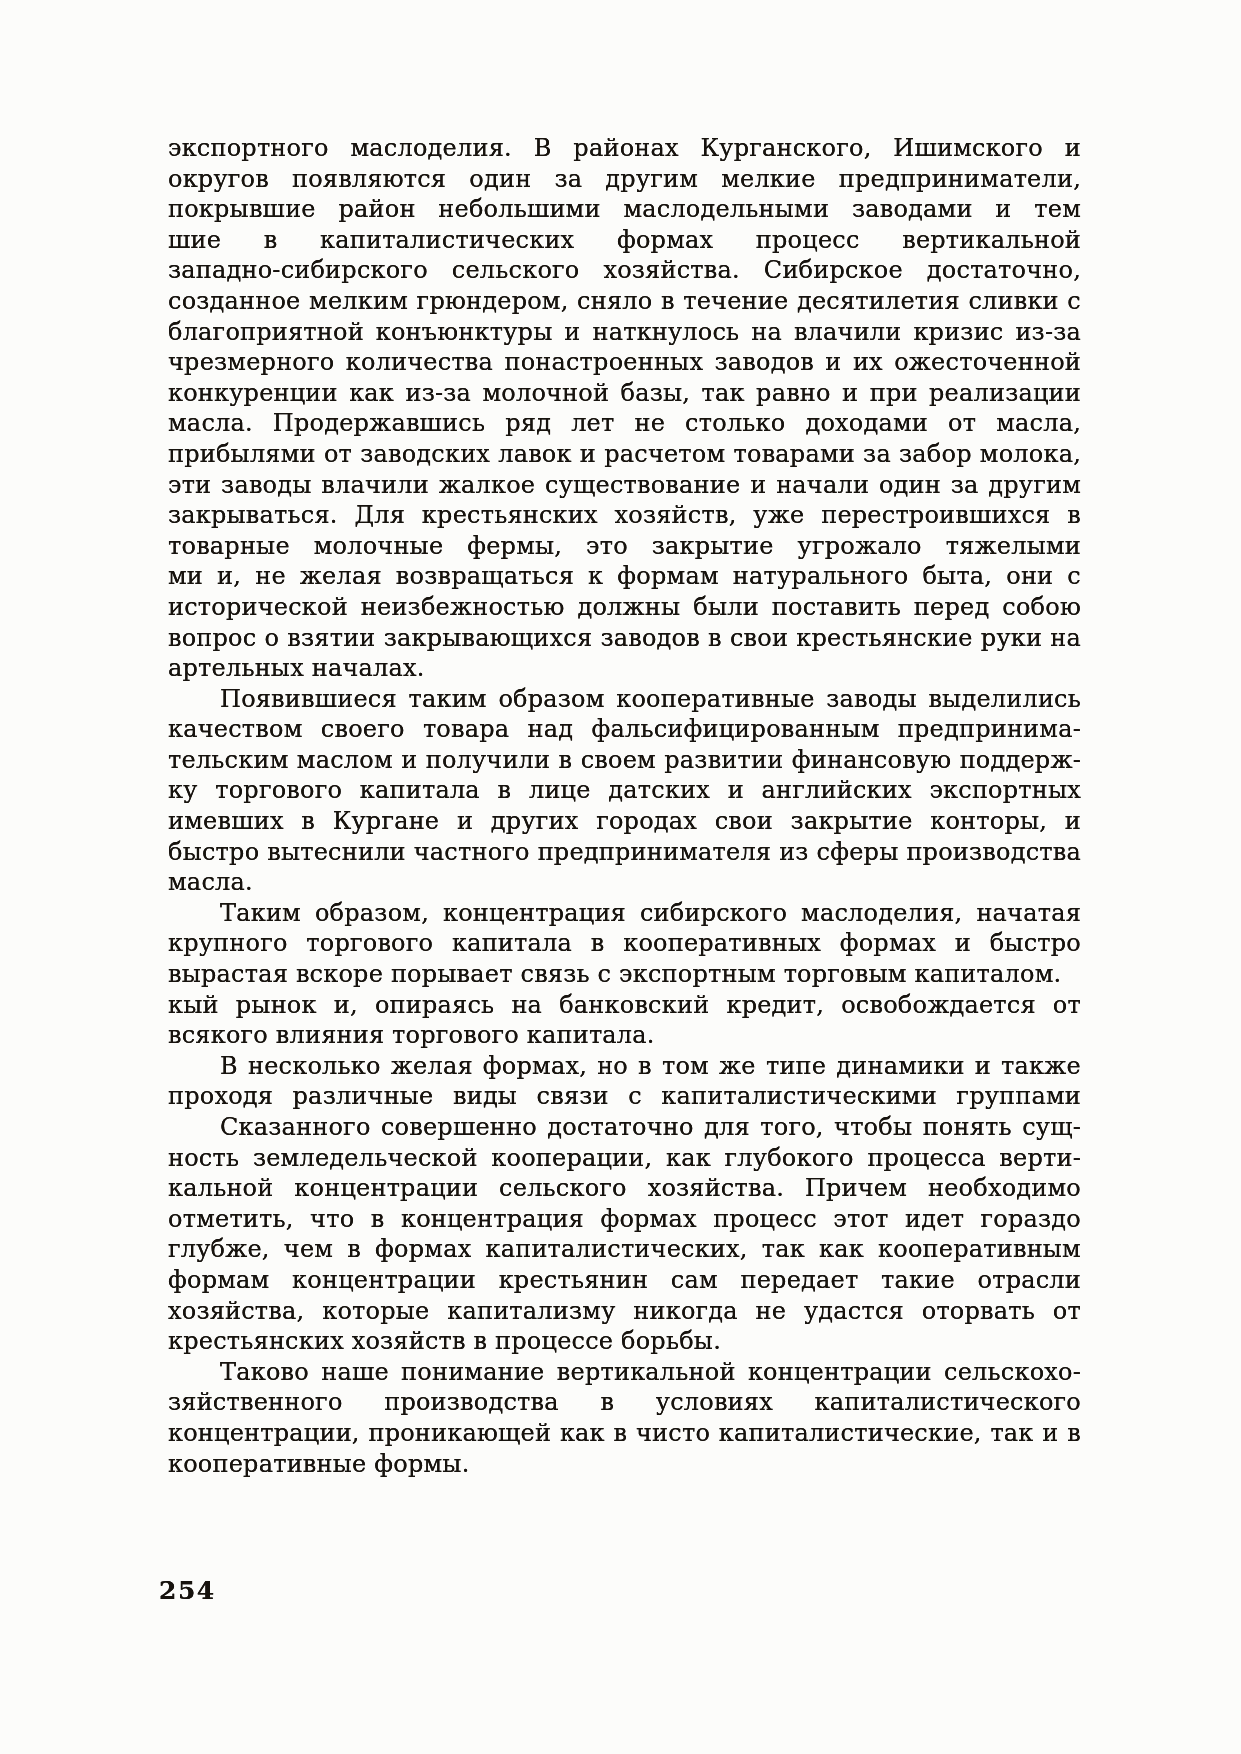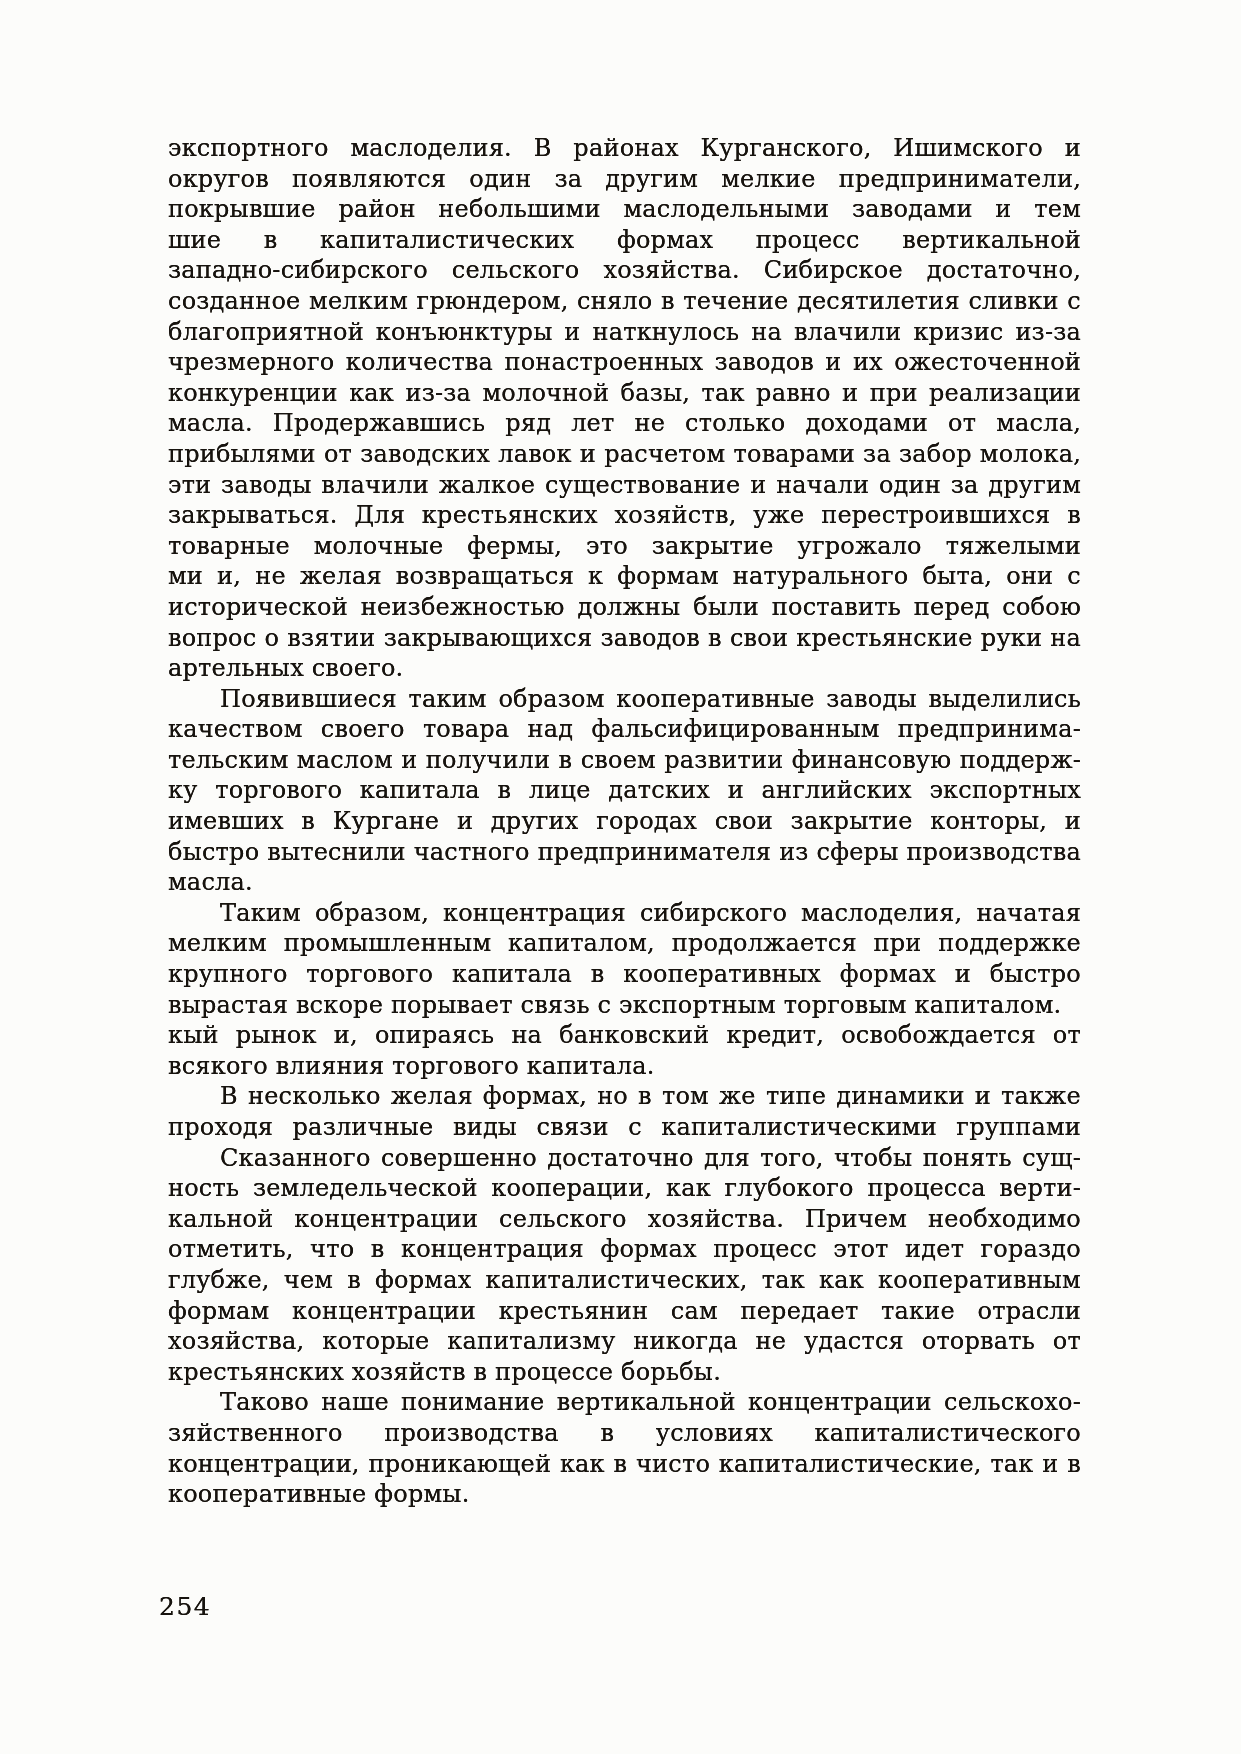--- a/index.html
+++ b/index.html
@@ -46,24 +46,23 @@
   .line.last { text-align:left; }
   .line.last::after { content:none; }
   .line.indent { text-indent:52px; }
 
   .pageno {
     position:absolute;
     left:159px;
     top:1576px;
     font-size:25px;
     line-height:30px;
-    font-weight:400;
+    font-weight:700;
     letter-spacing:1.5px;
     text-shadow:0 0 0.5px currentColor;
-    margin-top:16px;
   }
 </style>
 </head>
 <body>
 
 <div class="page">
   <div class="textblock">
       <div class="line">экспортного маслоделия. В районах Курганского, Ишимского и других</div>
       <div class="line">округов появляются один за другим мелкие предприниматели, вскоре</div>
       <div class="line">покрывшие район небольшими маслодельными заводами и тем начав-</div>
@@ -74,30 +73,29 @@
       <div class="line">чрезмерного количества понастроенных заводов и их ожесточенной</div>
       <div class="line">конкуренции как из-за молочной базы, так равно и при реализации</div>
       <div class="line">масла. Продержавшись ряд лет не столько доходами от масла, сколько</div>
       <div class="line">прибылями от заводских лавок и расчетом товарами за забор молока,</div>
       <div class="line">эти заводы влачили жалкое существование и начали один за другим</div>
       <div class="line">закрываться. Для крестьянских хозяйств, уже перестроившихся в</div>
       <div class="line">товарные молочные фермы, это закрытие угрожало тяжелыми убытка-</div>
       <div class="line">ми и, не желая возвращаться к формам натурального быта, они с</div>
       <div class="line">исторической неизбежностью должны были поставить перед собою</div>
       <div class="line">вопрос о взятии закрывающихся заводов в свои крестьянские руки на</div>
-      <div class="line last">артельных своего.</div>
+      <div class="line last">артельных началах.</div>
       <div class="line indent">Появившиеся таким образом кооперативные заводы выделились</div>
       <div class="line">качеством своего товара над фальсифицированным предпринима-</div>
       <div class="line">тельским маслом и получили в своем развитии финансовую поддерж-</div>
       <div class="line">ку торгового капитала в лице датских и английских экспортных фирм,</div>
       <div class="line">имевших в Кургане и других городах свои закрытие конторы, и</div>
       <div class="line">быстро вытеснили частного предпринимателя из сферы производства</div>
       <div class="line last">масла.</div>
       <div class="line indent">Таким образом, концентрация сибирского маслоделия, начатая</div>
-      <div class="line">мелким промышленным капиталом, продолжается при поддержке</div>
       <div class="line">крупного торгового капитала в кооперативных формах и быстро</div>
       <div class="line last">вырастая вскоре порывает связь с экспортным торговым капиталом.</div>
       <div class="line">кый рынок и, опираясь на банковский кредит, освобождается от</div>
       <div class="line last">всякого влияния торгового капитала.</div>
       <div class="line indent">В несколько желая формах, но в том же типе динамики и также</div>
       <div class="line">проходя различные виды связи с капиталистическими группами</div>
       <div class="line indent">Сказанного совершенно достаточно для того, чтобы понять сущ-</div>
       <div class="line">ность земледельческой кооперации, как глубокого процесса верти-</div>
       <div class="line">кальной концентрации сельского хозяйства. Причем необходимо</div>
       <div class="line">отметить, что в концентрация формах процесс этот идет гораздо</div>

